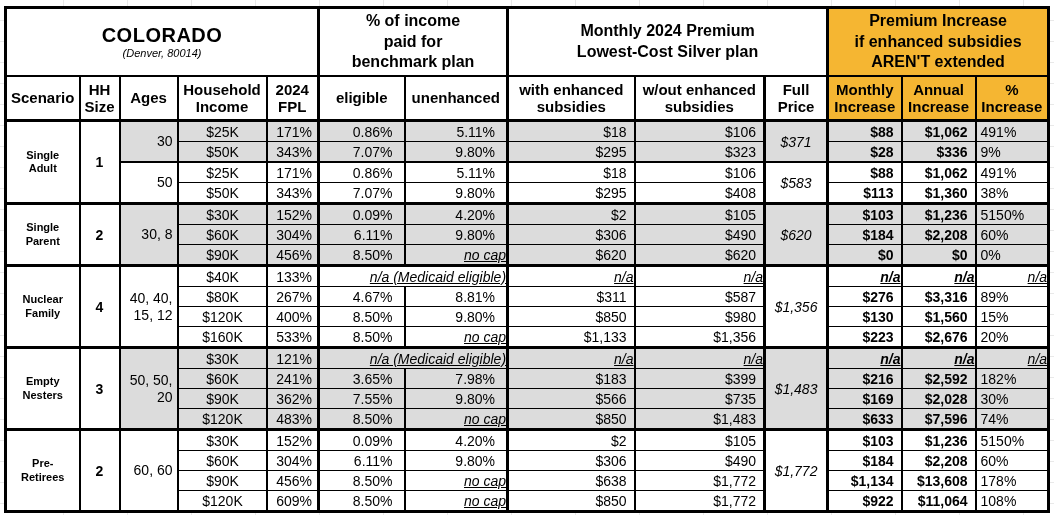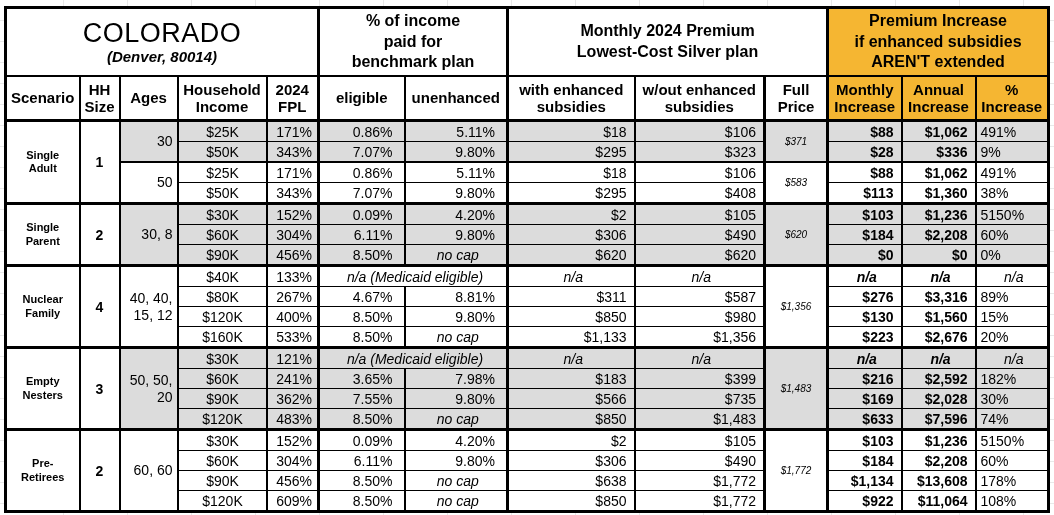--- a/index.html
+++ b/index.html
@@ -23,22 +23,22 @@
     border:2px solid #000;
     border-top-width:1px;border-bottom-width:1px;
     font-size:14px;color:#000;
     padding:0 4px;height:19px;
     overflow:hidden;white-space:nowrap;
     vertical-align:middle;
     background-clip:padding-box;
   }
   thead th{border-top-width:2px;border-bottom-width:2px;font-weight:bold;text-align:center;background:#fff;}
   .title-cell{height:66px;}
-  .title-main{font-size:27px;font-weight:normal;letter-spacing:.5px;line-height:1.15;}
-  .title-sub{font-size:15px;font-weight:bold;font-style:italic;line-height:1.1;}
+  .title-main{font-size:20px;font-weight:bold;letter-spacing:.5px;line-height:1.15;}
+  .title-sub{font-size:11px;font-weight:normal;font-style:italic;line-height:1.1;}
   .ghead{font-size:16px;line-height:1.3;white-space:pre-line;}
   .colhead th{height:42px;font-size:15px;line-height:1.15;white-space:pre-line;}
   .colh-left{text-align:left;padding-left:4px;}
   .orange{background:#F5B632;}
   .shaded{background:#DCDCDC;}
   
   .c-enhanced{border-left-width:3px;}
   .c-with{border-left-width:3px;}
   .c-full{border-left-width:3px;margin-top:23px;}
   .c-monthly{border-left-width:3px;}
@@ -47,24 +47,24 @@
   tr.block-start td{border-top-width:2px;}
   
   .scenario-cell{font-weight:bold;text-align:center;font-size:11px;line-height:1.2;white-space:pre-line;background:#fff;}
   .hh-cell{font-weight:bold;text-align:center;background:#fff;}
   .ages-cell{text-align:right;line-height:1.2;white-space:pre-line;margin-left:37px;}
   .income{text-align:center;padding-right:3px;}
   .fpl{text-align:right;padding-right:5px;}
   .bench{text-align:right;padding-right:11px;}
   .money{text-align:right;padding-right:7px;}
   .pctcol{text-align:left;padding-right:15px;}
-  .full-cell{font-style:italic;text-align:center;font-size:10px;}
+  .full-cell{font-style:italic;text-align:center;font-size:14px;}
   .bold{font-weight:bold;}
   .italic{font-style:italic;}
-  .center{text-align:center;padding-right:0 !important;}
+  .center{text-align:right;padding-right:0 !important;text-decoration:underline;}
 </style>
 </head>
 <body>
 
 <div class="sheet">
   <table>
     <colgroup>
       <col style="width:74px">
         <col style="width:40px">
         <col style="width:58px">

